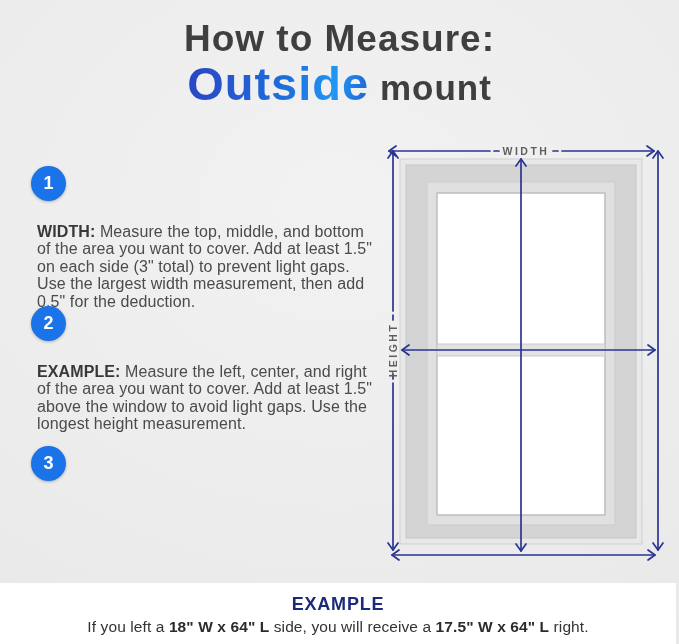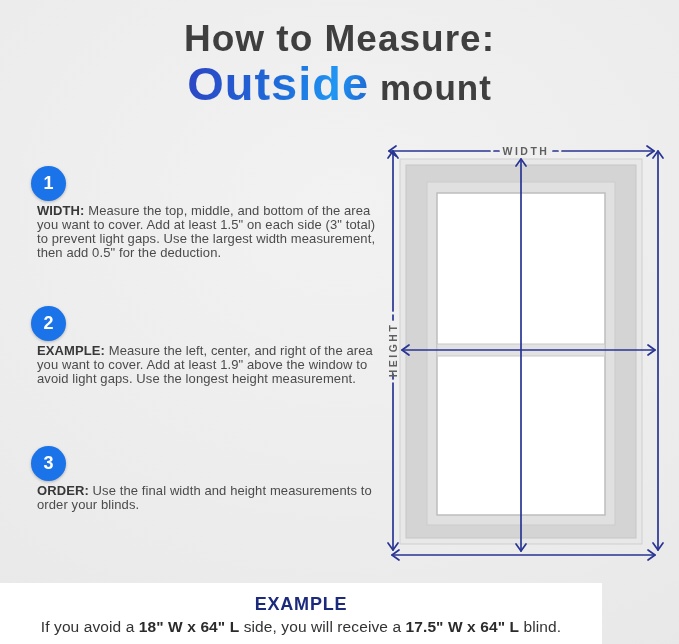--- a/index.html
+++ b/index.html
@@ -20,30 +20,30 @@
   .title-mount{font-size:35px;font-weight:600;color:#3f3f3f;letter-spacing:1px;}
   
   .step{position:absolute;left:31px;width:347px;}
   .step-1{top:166px;} .step-2{top:306px;} .step-3{top:446px;}
   .badge{
     width:35px;height:35px;border-radius:50%;background:#1a73e8;color:#ffffff;
     display:flex;align-items:center;justify-content:center;
     font-size:18px;font-weight:700;box-shadow:0 1px 3px rgba(0,0,0,.25);
   }
   .step p{
-    margin:3px 0 0 6px;font-size:13px;line-height:1.09;color:#4b4b4b;letter-spacing:.1px;
+    margin:22px 0 0 6px;font-size:16px;line-height:1.09;color:#4b4b4b;letter-spacing:.1px;
   }
   .step-label{font-weight:700;color:#383838;}
   
   .diagram{position:absolute;left:378px;top:130px;width:301px;height:460px;margin-top:7px;}
   .diagram svg{display:block;}
   .dim-label{fill:#5f5f5f;font-size:10.5px;font-weight:600;letter-spacing:2.5px;font-family:"Liberation Sans",sans-serif;}
   
   .example-band{
-    position:absolute;left:0;top:583px;width:602px;height:61px;background:#ffffff;text-align:center;
+    position:absolute;left:0;top:583px;width:676px;height:61px;background:#ffffff;text-align:center;
   }
   .example-heading{margin-top:11px;font-size:18px;font-weight:700;color:#1b2a7b;letter-spacing:.8px;}
   .example-line{margin-top:3px;font-size:15.5px;color:#333333;letter-spacing:.1px;}
   .example-line b{color:#2b2b2b;}
 </style>
 </head>
 <body>
 
 <div class="title-block">
   <div class="title-line1">How to Measure:</div>
@@ -55,30 +55,26 @@
   <p>
     <strong class="step-label">WIDTH:</strong>
     <span>Measure the top, middle, and bottom of the area you want to cover. Add at least 1.5" on each side (3" total) to prevent light gaps. Use the largest width measurement, then add 0.5" for the deduction.</span>
   </p>
 </div>
 
 <div class="step step-2">
   <div class="badge">2</div>
   <p>
     <strong class="step-label">EXAMPLE:</strong>
-    <span>Measure the left, center, and right of the area you want to cover. Add at least 1.9" above the window to avoid light gaps. Use the longest height measurement.</span>
+    <span>Measure the left, center, and right of the area you want to cover. Add at least 1.5" above the window to avoid light gaps. Use the longest height measurement.</span>
   </p>
 </div>
 
 <div class="step step-3">
   <div class="badge">3</div>
-  <p>
-    <strong class="step-label">ORDER:</strong>
-    <span>Use the final width and height measurements to order your blinds.</span>
-  </p>
 </div>
 
 <div class="diagram">
   <svg width="301" height="460" viewBox="0 0 301 460">
 
     <g>
       <rect x="22" y="22" width="242" height="385" fill="#e8e8e8" stroke="#cfcfcf" stroke-width="1"></rect>
       <rect x="28" y="28" width="230" height="373" fill="#d4d4d4" stroke="#c6c6c6" stroke-width="1"></rect>
       <rect x="49" y="45" width="188" height="343" fill="#e0e0e0" stroke="#cbcbcb" stroke-width="1"></rect>
       <rect x="59" y="56" width="168" height="322" fill="#ffffff" stroke="#bdbdbd" stroke-width="1.5"></rect>
@@ -130,14 +126,14 @@
       </g>
     </g>
 
     <text class="dim-label" x="148" y="18" text-anchor="middle">WIDTH</text>
     <text class="dim-label" x="15" y="213" text-anchor="middle" transform="rotate(-90 15 213)" dy="3.5">HEIGHT</text>
   </svg>
 </div>
 
 <div class="example-band">
   <div class="example-heading">EXAMPLE</div>
-  <div class="example-line"><span>If you avoid a </span><b>18" W x 64" L</b><span> side, you will receive a </span><b>17.5" W x 64" L</b><span> blind.</span></div>
+  <div class="example-line"><span>If you left a </span><b>18" W x 64" L</b><span> side, you will receive a </span><b>17.5" W x 64" L</b><span> right.</span></div>
 </div>
 
 </body></html>

